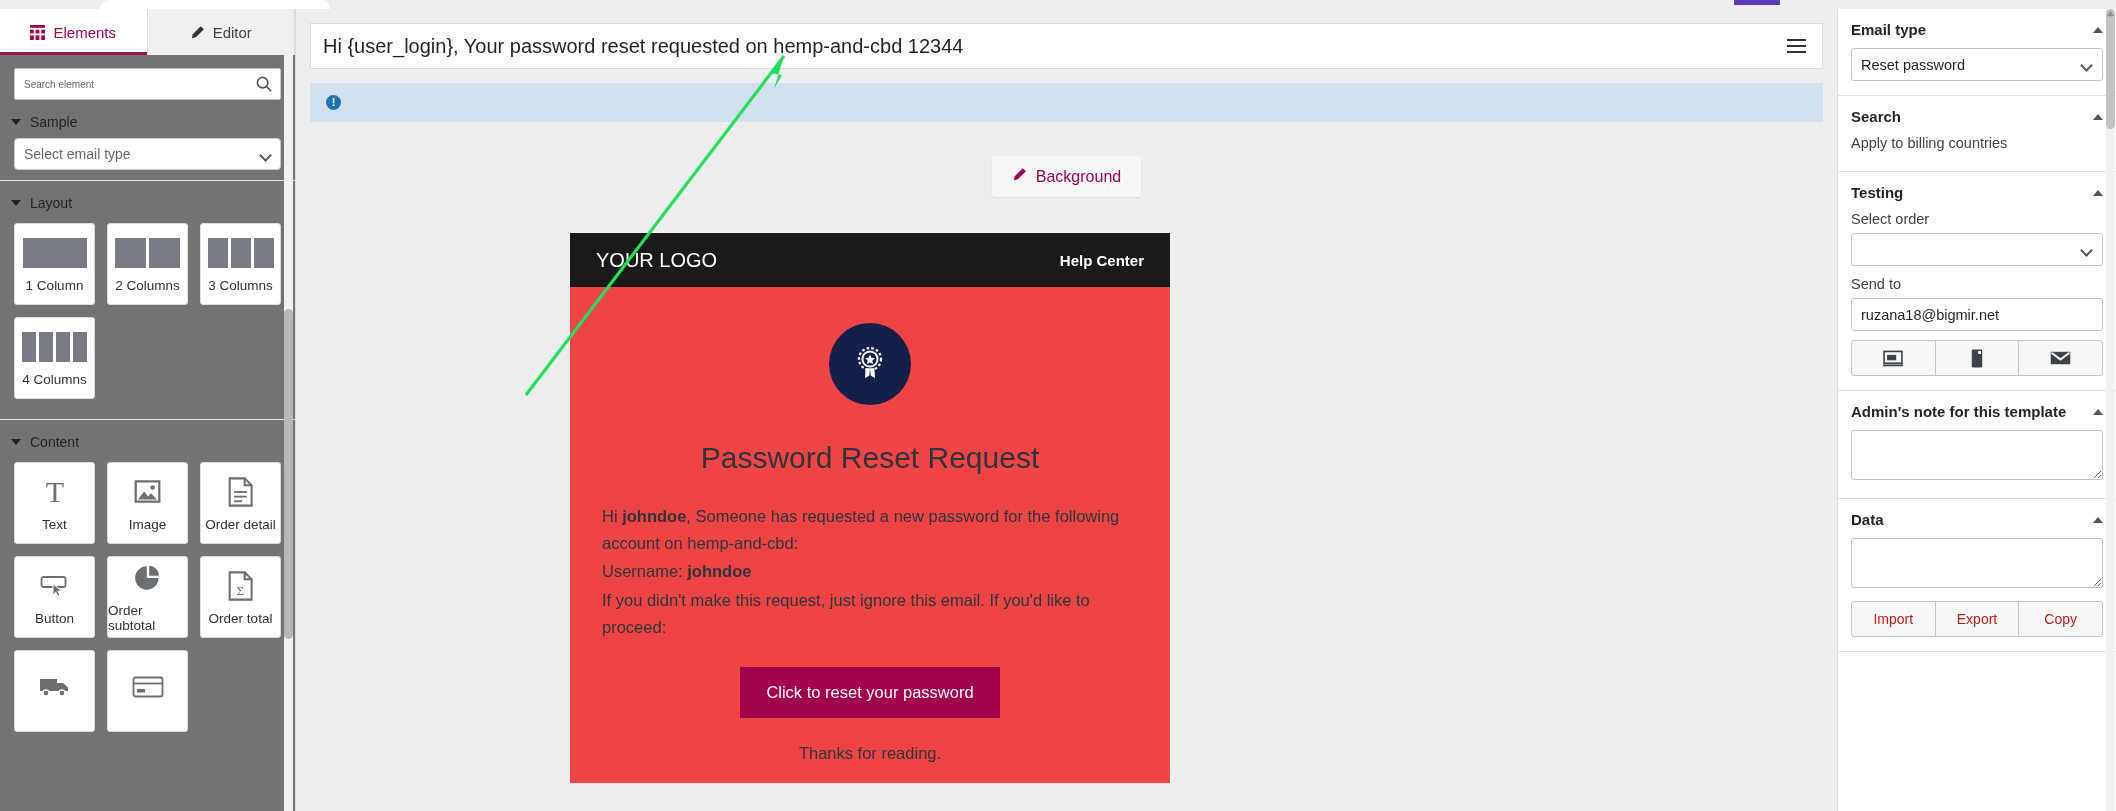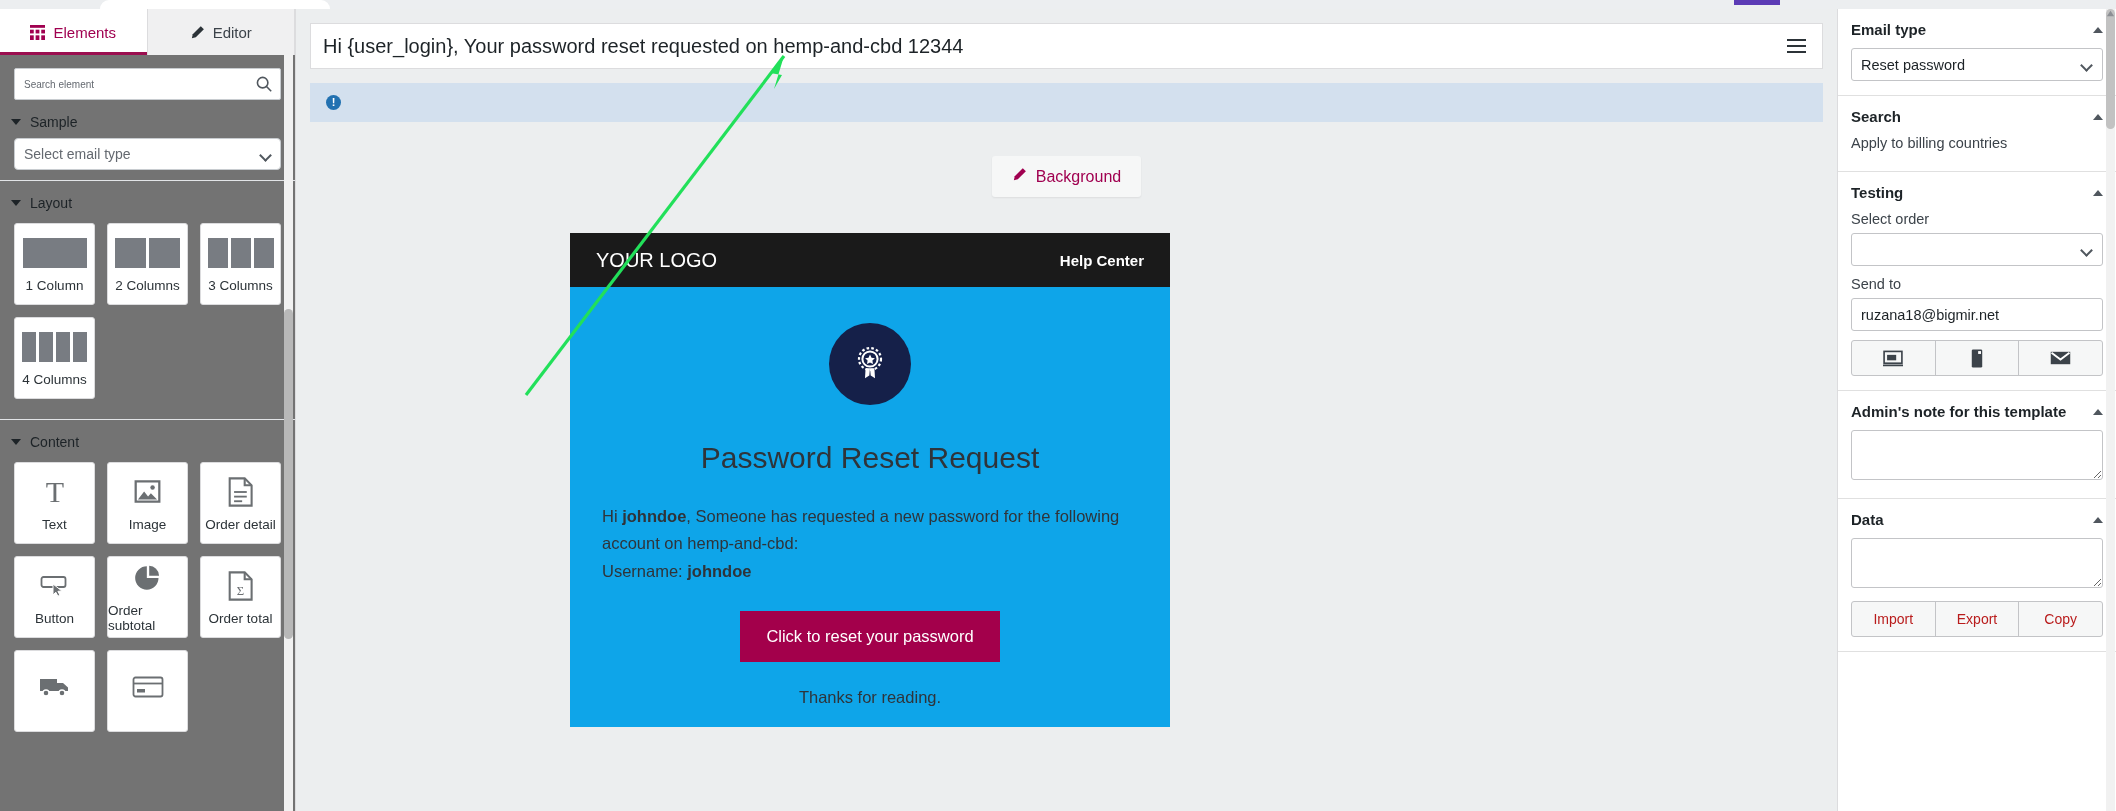--- a/index.html
+++ b/index.html
@@ -215,21 +215,21 @@
     font-size: 16px; color: #a00050;
     cursor: pointer;
     font-family: "Liberation Sans", sans-serif;
     box-shadow: 0 1px 2px rgba(0,0,0,.07);
   }
 
   .email-preview {
     position: absolute;
     left: 274px; top: 224px;
     width: 600px;
-    background: #0ea5e9;
+    background: #ef4444;
   }
   .email-header {
     background: #1a1a1a;
     height: 54px;
     display: flex; align-items: center; justify-content: space-between;
     padding: 0 26px;
   }
   .email-logo { color: #ffffff; font-size: 20px; }
   .email-helplink { color: #ffffff; font-size: 15px; font-weight: 700; cursor: pointer; }
   .email-body { padding: 36px 32px 20px 32px; }
@@ -598,20 +598,21 @@
             <circle cx="20" cy="15" r="11" fill="none" stroke="#ffffff" stroke-width="2.2" stroke-dasharray="2.6 2.2"></circle>
             <circle cx="20" cy="15" r="7.6" fill="none" stroke="#ffffff" stroke-width="2"></circle>
             <path d="M20 10.6l1.5 3.1 3.4.5-2.5 2.4.6 3.4-3-1.6-3 1.6.6-3.4-2.5-2.4 3.4-.5z" fill="#ffffff"></path>
             <path d="M15.6 24.2l-.6 10 4.3-2.6.7-7.4z" fill="#ffffff"></path>
             <path d="M24.4 24.2l.6 10-4.3-2.6-.7-7.4z" fill="#ffffff"></path>
           </svg>
         </div>
         <h1 class="email-title">Password Reset Request</h1>
         <p class="email-para"><span>Hi </span><b>johndoe</b><span>, Someone has requested a new password for the following account on hemp-and-cbd:</span></p>
         <p class="email-para"><span>Username: </span><b>johndoe</b></p>
+        <p class="email-para">If you didn't make this request, just ignore this email. If you'd like to proceed:</p>
         <div class="cta-row">
           <button class="cta-btn">Click to reset your password</button>
         </div>
         <p class="email-thanks">Thanks for reading.</p>
       </div>
     </div>
 
     <svg class="arrow-svg">
       <line x1="230" y1="386" x2="488" y2="47" stroke="#22e05a" stroke-width="3.2"></line>
       <polygon points="488,47 474,64 486,66 478,80" fill="#22e05a"></polygon>

